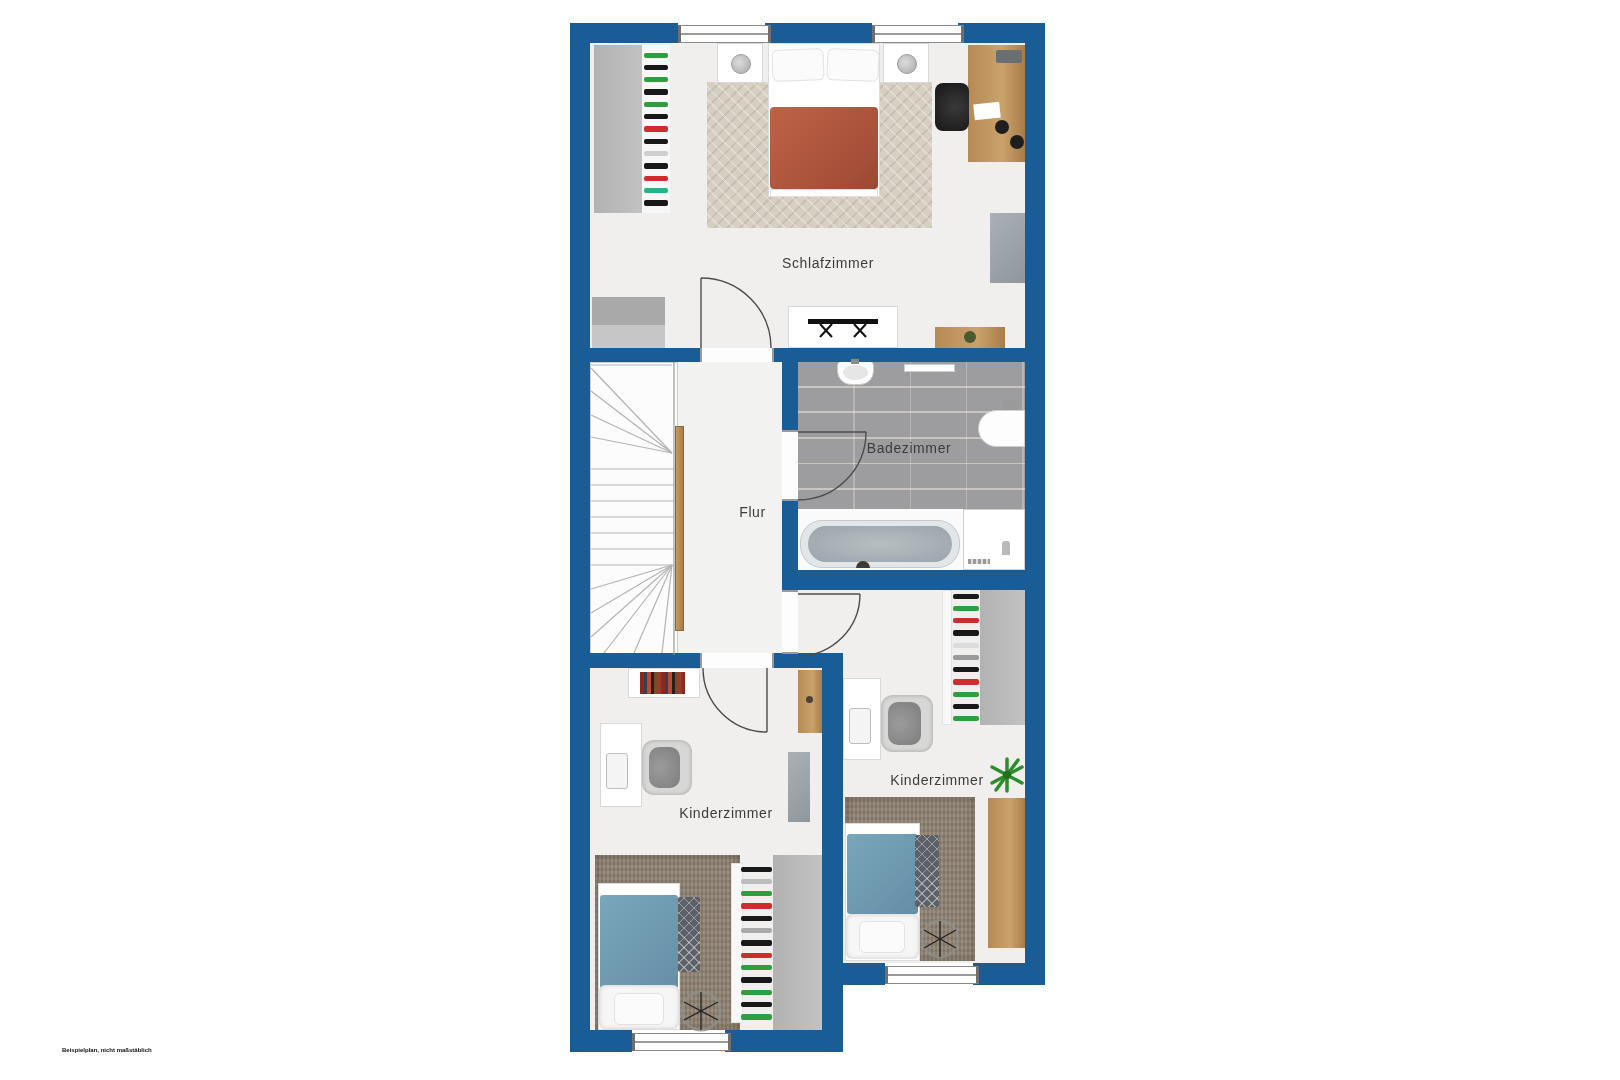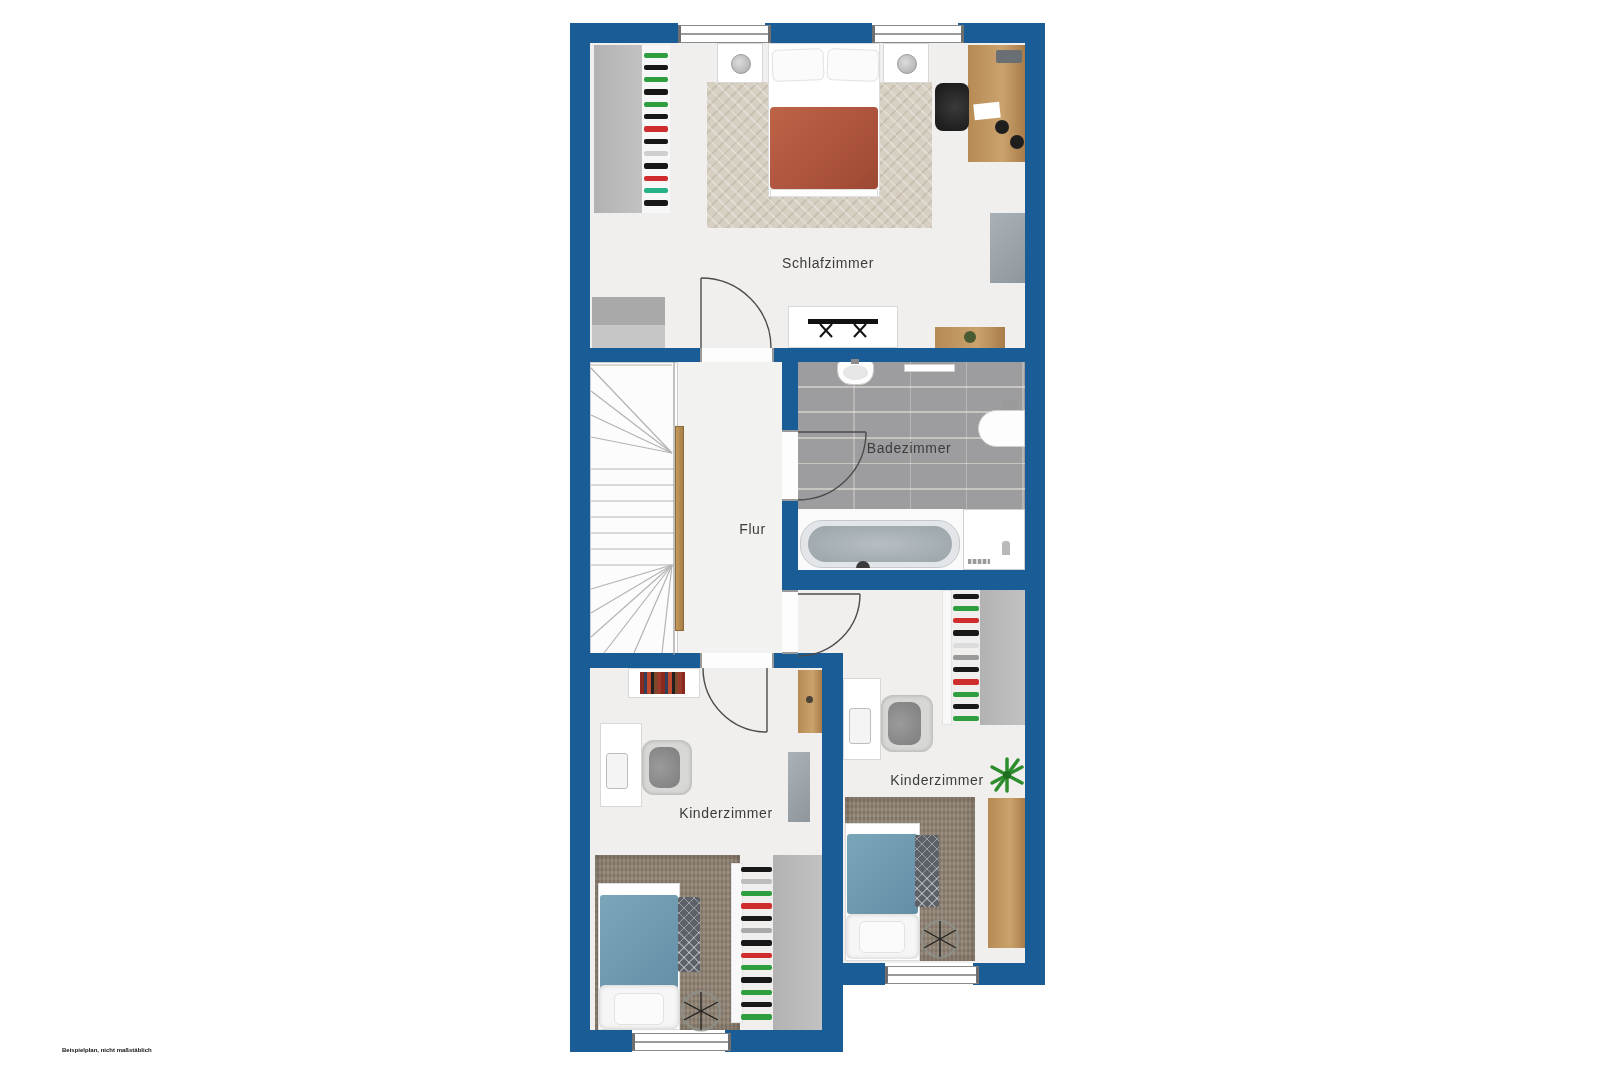--- a/index.html
+++ b/index.html
@@ -292,19 +292,19 @@
         <line x1="437" y1="752" x2="422" y2="744"></line>
       <line x1="437" y1="752" x2="448" y2="737"></line>
         <line x1="437" y1="752" x2="426" y2="767"></line>
       <circle cx="437" cy="752" r="4" fill="#1f6f1f" stroke="none"></circle>
     </g>
 
     <rect x="281" y="336" width="8" height="5" fill="#8a8a8a"></rect>
   </svg>
 
   <div class="room-label" style="left:258px;top:240px;">Schlafzimmer</div>
-  <div class="room-label" style="left:165px;top:506px;padding-left:35px;">Flur</div>
+  <div class="room-label" style="left:165px;top:489px;padding-left:35px;">Flur</div>
   <div class="room-label" style="left:339px;top:425px;">Badezimmer</div>
   <div class="room-label" style="left:156px;top:790px;">Kinderzimmer</div>
   <div class="room-label" style="left:367px;top:757px;">Kinderzimmer</div>
 </div>
 
 <div class="disclaimer">Beispielplan, nicht maßstäblich</div>
 
 </body></html>

